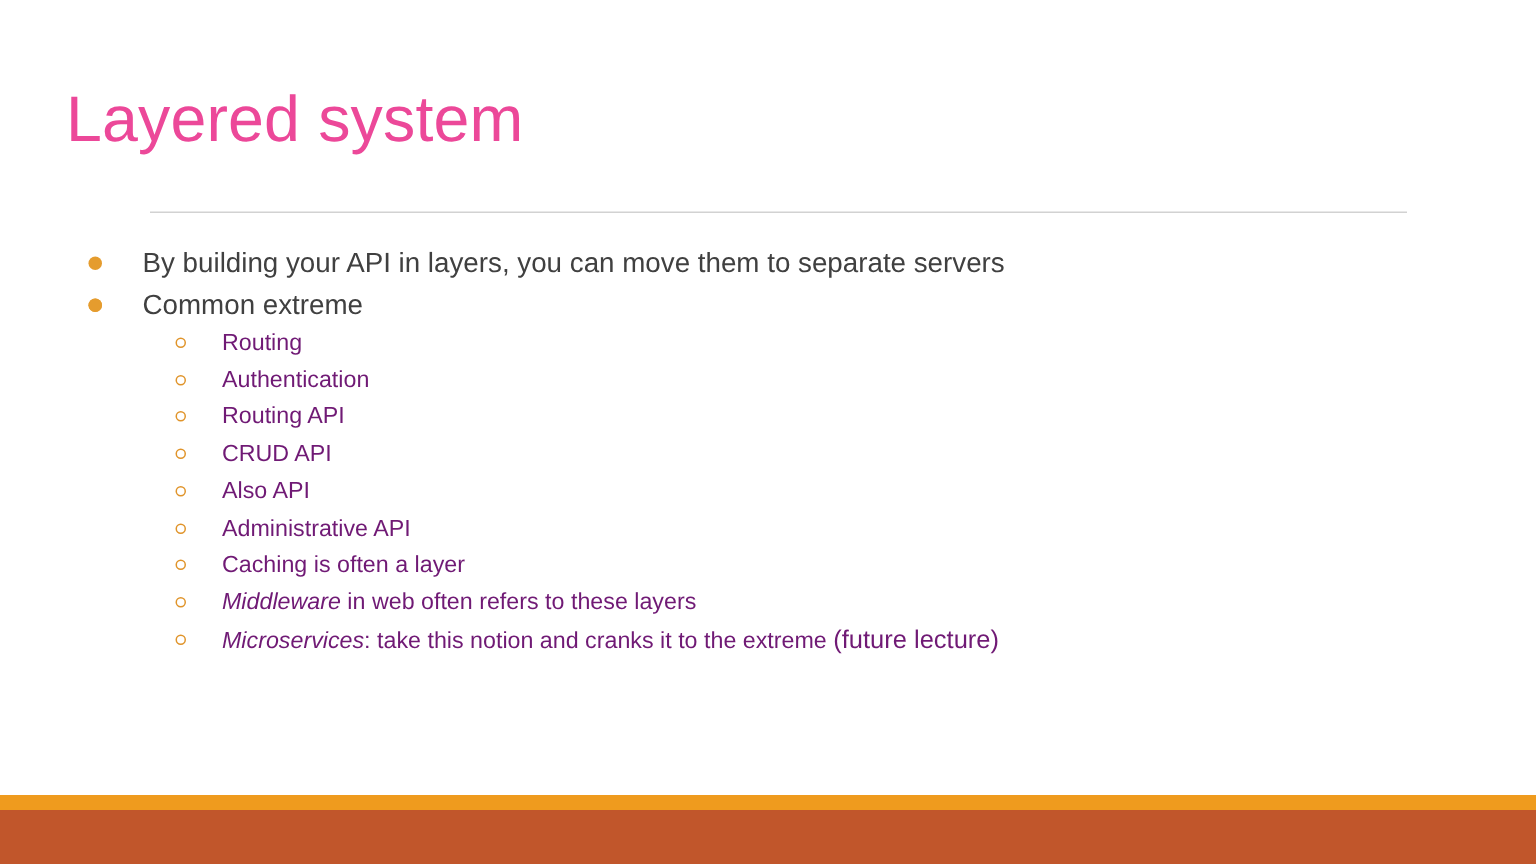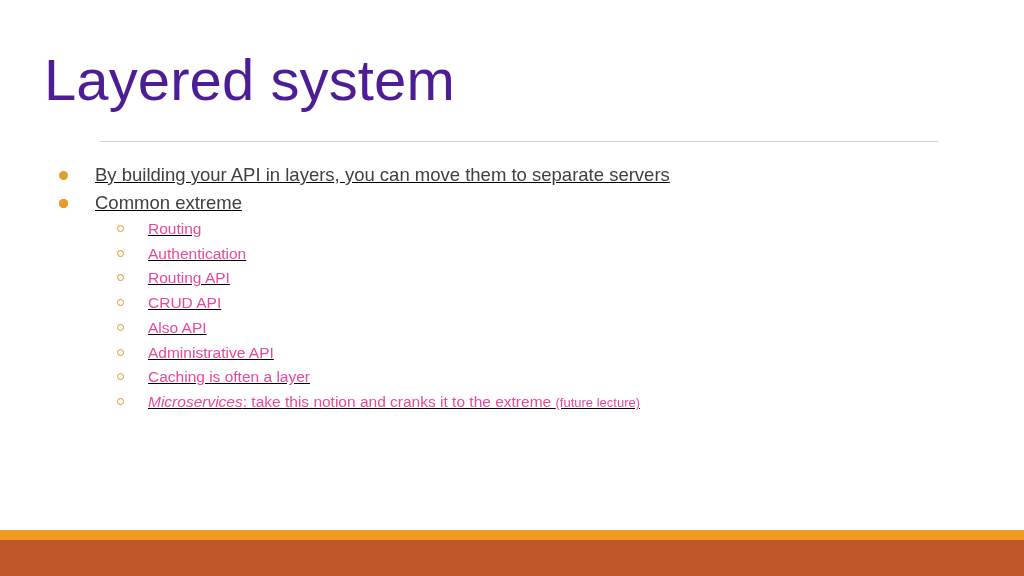--- a/index.html
+++ b/index.html
@@ -19,45 +19,44 @@
     width: 1024px;
     height: 576px;
     background: #ffffff;
   }
 
   
   .title {
     position: absolute;
     left: 44px;
     top: 52px;
-    font-size: 58px;
+    font-size: 43px;
     line-height: 56px;
     font-weight: 400;
-    color: #4c1d95;
+    color: #ec4899;
     letter-spacing: 0.1px;
     white-space: nowrap;
   }
 
   
   .divider {
     position: absolute;
     left: 100px;
     top: 141px;
     width: 838px;
     height: 1px;
     background: #d2d2d2;
   }
 
   
   .body {
     position: absolute;
     left: 0;
     top: 161px;
     width: 856px;
-    text-decoration: underline;
   }
 
   ul.lvl1 {
     list-style: none;
     margin: 0;
     padding: 0;
   }
 
   
   li.l1 {
@@ -84,37 +83,37 @@
     list-style: none;
     margin: 0;
     padding: 0;
   }
   li.l2 {
     position: relative;
     margin: 0;
     padding: 0 0 0 148px;
     font-size: 15.5px;
     line-height: 24.7px;
-    color: #ec4899;
+    color: #701a75;
     white-space: nowrap;
   }
   li.l2 > .ring {
     position: absolute;
     left: 117px;
     top: 8px;
     width: 7px;
     height: 7px;
     border-radius: 50%;
     border: 1.4px solid #e0942a;
     background: transparent;
     box-sizing: border-box;
   }
 
   .it { font-style: italic; }
-  .small { font-size: 13px; }
+  .small { font-size: 17px; }
 
   
   .bar-top {
     position: absolute;
     left: 0;
     top: 530px;
     width: 1024px;
     height: 10px;
     background: #ef9b1e;
   }
@@ -179,20 +178,24 @@
         </li>
         <li class="l2">
           <span class="ring"></span>
           <span>Caching is often a layer</span>
         </li>
       </ul>
 
       <ul class="lvl2">
         <li class="l2">
           <span class="ring"></span>
+          <span class="it">Middleware</span><span> in web often refers to these layers</span>
+        </li>
+        <li class="l2">
+          <span class="ring"></span>
           <span class="it">Microservices</span><span>: take this notion and cranks it to the extreme </span><span class="small">(future lecture)</span>
         </li>
       </ul>
 
     </ul>
   </div>
 
   <div class="bar-top"></div>
   <div class="bar-bottom"></div>
 

